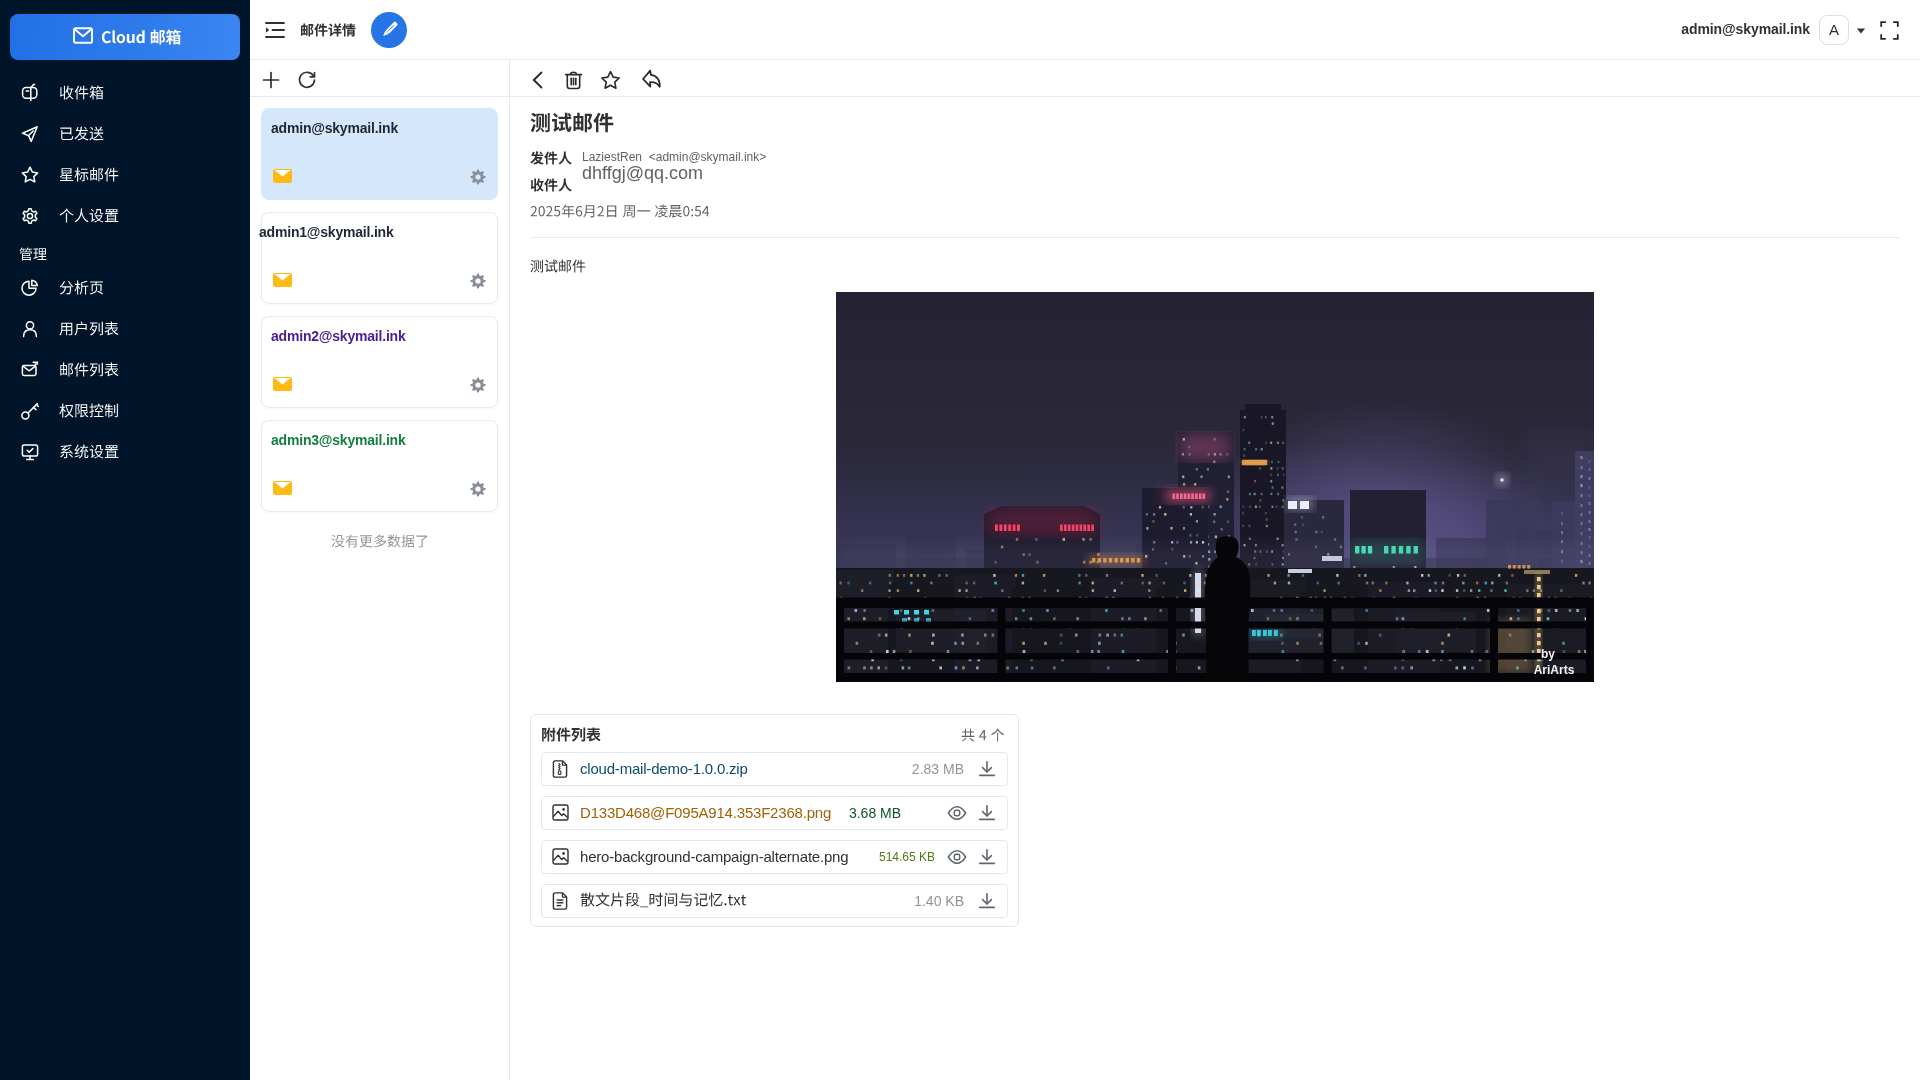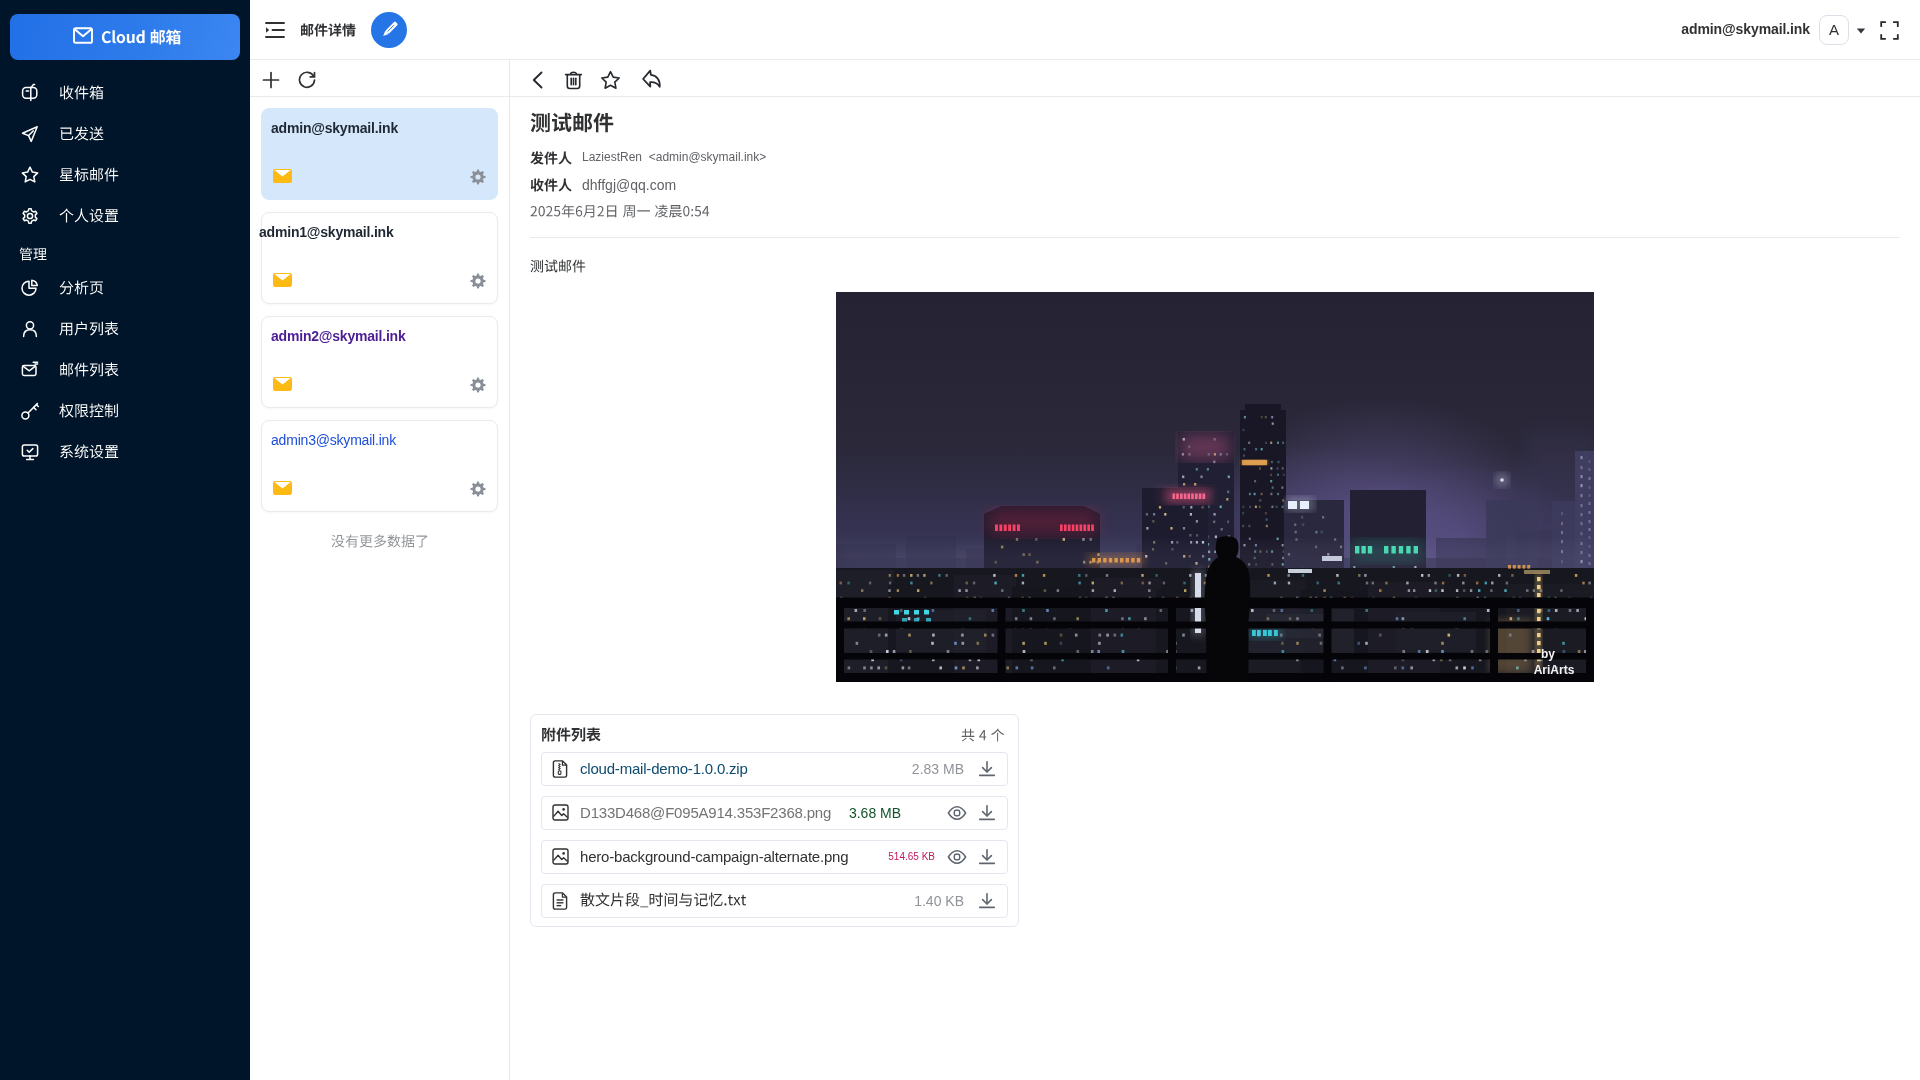--- a/index.html
+++ b/index.html
@@ -168,42 +168,42 @@
 <div class="abs" style="left:261px;top:315.5px;width:237px;height:92px;border-radius:8px;background:#fff;border:1px solid #e8eaec;box-shadow:0 1px 3px rgba(0,0,0,0.04);"></div>
 <div class="abs" style="left:271px;top:328.0px;font-size:14px;font-weight:600;color:#4c1d95;letter-spacing:-0.2px">admin2@skymail.ink</div>
 <svg class="abs" style="left:273px;top:377.0px" width="19" height="14" viewBox="0 0 19 14">
 <rect x="0" y="0" width="19" height="14" rx="2.2" fill="#fcba12"></rect>
 <path d="M1.4 1.1 L9.5 7.6 L17.6 1.1 Z" fill="#fff"></path>
     </svg>
 <svg class="abs" style="left:470px;top:376.5px" width="16" height="16" viewBox="0 0 16 16">
       <path d="M7.3,0.4 L8.7,0.4 L9.6,2.7 L10.6,3.1 L12.8,2.1 L13.9,3.2 L12.9,5.4 L13.3,6.4 L15.6,7.3 L15.6,8.7 L13.3,9.6 L12.9,10.6 L13.9,12.8 L12.8,13.9 L10.6,12.9 L9.6,13.3 L8.7,15.6 L7.3,15.6 L6.4,13.3 L5.4,12.9 L3.2,13.9 L2.1,12.8 L3.1,10.6 L2.7,9.6 L0.4,8.7 L0.4,7.3 L2.7,6.4 L3.1,5.4 L2.1,3.2 L3.2,2.1 L5.4,3.1 L6.4,2.7 Z M10.6,8.0 A2.6,2.6 0 1 0 5.4,8.0 A2.6,2.6 0 1 0 10.6,8.0 Z" fill="#8a9099" fill-rule="evenodd"></path>
     </svg>
 <div class="abs" style="left:261px;top:419.5px;width:237px;height:92px;border-radius:8px;background:#fff;border:1px solid #e8eaec;box-shadow:0 1px 3px rgba(0,0,0,0.04);"></div>
-<div class="abs" style="left:271px;top:432.0px;font-size:14px;font-weight:400;color:#1d4ed8;letter-spacing:-0.2px">admin3@skymail.ink</div>
+<div class="abs" style="left:271px;top:432.0px;font-size:14px;font-weight:700;color:#15803d;letter-spacing:-0.2px">admin3@skymail.ink</div>
 <svg class="abs" style="left:273px;top:481.0px" width="19" height="14" viewBox="0 0 19 14">
 <rect x="0" y="0" width="19" height="14" rx="2.2" fill="#fcba12"></rect>
 <path d="M1.4 1.1 L9.5 7.6 L17.6 1.1 Z" fill="#fff"></path>
     </svg>
 <svg class="abs" style="left:470px;top:480.5px" width="16" height="16" viewBox="0 0 16 16">
       <path d="M7.3,0.4 L8.7,0.4 L9.6,2.7 L10.6,3.1 L12.8,2.1 L13.9,3.2 L12.9,5.4 L13.3,6.4 L15.6,7.3 L15.6,8.7 L13.3,9.6 L12.9,10.6 L13.9,12.8 L12.8,13.9 L10.6,12.9 L9.6,13.3 L8.7,15.6 L7.3,15.6 L6.4,13.3 L5.4,12.9 L3.2,13.9 L2.1,12.8 L3.1,10.6 L2.7,9.6 L0.4,8.7 L0.4,7.3 L2.7,6.4 L3.1,5.4 L2.1,3.2 L3.2,2.1 L5.4,3.1 L6.4,2.7 Z M10.6,8.0 A2.6,2.6 0 1 0 5.4,8.0 A2.6,2.6 0 1 0 10.6,8.0 Z" fill="#8a9099" fill-rule="evenodd"></path>
     </svg>
 <svg style="position:absolute;left:330.5px;top:533.7px" width="98.0" height="17.5" viewBox="0 -12.32 98.0 17.5">
       <path d="M1.2 -10.8C2.0 -10.3 3.1 -9.6 3.7 -9.2L4.3 -10.1C3.7 -10.5 2.6 -11.1 1.8 -11.6ZM0.5 -7.0C1.4 -6.6 2.5 -5.9 3.1 -5.5L3.7 -6.4C3.1 -6.8 1.9 -7.4 1.1 -7.8ZM0.9 0.2 1.8 0.9C2.6 -0.4 3.5 -2.1 4.2 -3.6L3.4 -4.3C2.7 -2.7 1.6 -0.9 0.9 0.2ZM6.2 -11.3V-9.7C6.2 -8.6 5.9 -7.4 4.0 -6.6C4.3 -6.4 4.6 -6.0 4.8 -5.8C6.8 -6.8 7.3 -8.3 7.3 -9.6V-10.3H10.0V-8.2C10.0 -7.0 10.2 -6.6 11.3 -6.6C11.5 -6.6 12.3 -6.6 12.6 -6.6C12.9 -6.6 13.2 -6.6 13.4 -6.7C13.4 -7.0 13.3 -7.4 13.3 -7.7C13.1 -7.7 12.8 -7.6 12.5 -7.6C12.3 -7.6 11.5 -7.6 11.3 -7.6C11.1 -7.6 11.0 -7.8 11.0 -8.2V-11.3ZM11.0 -4.6C10.4 -3.5 9.6 -2.6 8.7 -1.9C7.7 -2.7 7.0 -3.6 6.4 -4.6ZM4.8 -5.6V-4.6H5.7L5.4 -4.5C6.0 -3.2 6.8 -2.2 7.8 -1.3C6.6 -0.6 5.2 -0.1 3.7 0.2C3.9 0.4 4.2 0.8 4.3 1.1C5.8 0.7 7.3 0.2 8.6 -0.6C9.8 0.2 11.2 0.8 12.8 1.1C13.0 0.8 13.3 0.4 13.5 0.2C12.0 -0.1 10.7 -0.6 9.6 -1.3C10.8 -2.3 11.8 -3.6 12.4 -5.3L11.7 -5.6L11.5 -5.6Z M19.5 -11.8C19.3 -11.2 19.1 -10.5 18.9 -9.9H14.9V-9.0H18.4C17.5 -7.1 16.2 -5.4 14.6 -4.3C14.8 -4.1 15.1 -3.7 15.2 -3.4C16.1 -4.1 16.9 -4.8 17.6 -5.7V1.1H18.6V-1.7H24.5V-0.2C24.5 0.0 24.4 0.1 24.2 0.1C23.9 0.1 23.0 0.1 22.1 0.1C22.3 0.4 22.4 0.8 22.5 1.1C23.7 1.1 24.4 1.1 24.9 0.9C25.4 0.7 25.5 0.4 25.5 -0.2V-7.3H18.7C19.0 -7.9 19.3 -8.4 19.6 -9.0H27.1V-9.9H20.0C20.2 -10.5 20.4 -11.0 20.5 -11.5ZM18.6 -4.0H24.5V-2.6H18.6ZM18.6 -4.9V-6.4H24.5V-4.9Z M31.5 -3.3 30.6 -3.0C31.1 -2.2 31.7 -1.5 32.4 -1.0C31.5 -0.5 30.3 -0.1 28.7 0.2C28.9 0.4 29.2 0.9 29.3 1.1C31.1 0.7 32.4 0.2 33.3 -0.4C35.3 0.6 37.9 1.0 41.1 1.1C41.2 0.7 41.4 0.3 41.6 0.0C38.4 -0.0 36.0 -0.3 34.2 -1.1C34.9 -1.8 35.3 -2.6 35.5 -3.5H40.2V-8.9H35.6V-10.1H41.1V-11.0H28.9V-10.1H34.5V-8.9H30.2V-3.5H34.4C34.2 -2.8 33.9 -2.2 33.2 -1.6C32.6 -2.0 32.0 -2.6 31.5 -3.3ZM31.2 -5.8H34.5V-5.2C34.5 -4.9 34.5 -4.6 34.5 -4.3H31.2ZM35.6 -4.3C35.6 -4.6 35.6 -4.9 35.6 -5.2V-5.8H39.2V-4.3ZM31.2 -8.0H34.5V-6.6H31.2ZM35.6 -8.0H39.2V-6.6H35.6Z M48.4 -11.8C47.5 -10.6 45.8 -9.3 43.6 -8.3C43.8 -8.1 44.1 -7.8 44.3 -7.6C45.6 -8.2 46.6 -8.8 47.6 -9.6H51.5C50.8 -8.7 49.8 -8.0 48.7 -7.3C48.2 -7.8 47.5 -8.2 46.9 -8.6L46.2 -8.0C46.7 -7.7 47.3 -7.3 47.8 -6.8C46.3 -6.1 44.7 -5.6 43.1 -5.3C43.3 -5.1 43.5 -4.7 43.6 -4.4C47.2 -5.2 51.4 -7.0 53.1 -10.2L52.5 -10.6L52.3 -10.5H48.6C49.0 -10.9 49.3 -11.2 49.5 -11.5ZM50.7 -6.9C49.7 -5.5 47.6 -4.0 44.8 -2.9C45.0 -2.7 45.3 -2.4 45.5 -2.1C47.2 -2.8 48.7 -3.7 49.8 -4.6H53.7C53.0 -3.6 52.0 -2.7 50.7 -2.0C50.2 -2.5 49.6 -3.0 49.0 -3.4L48.1 -2.9C48.7 -2.5 49.3 -1.9 49.8 -1.5C47.8 -0.6 45.4 -0.1 43.0 0.1C43.2 0.4 43.4 0.9 43.5 1.1C48.5 0.6 53.3 -1.1 55.2 -5.2L54.5 -5.7L54.3 -5.6H50.9C51.2 -6.0 51.5 -6.3 51.8 -6.7Z M62.2 -11.5C62.0 -10.9 61.5 -10.1 61.2 -9.6L61.8 -9.3C62.2 -9.8 62.7 -10.5 63.1 -11.1ZM57.2 -11.1C57.6 -10.5 58.0 -9.7 58.1 -9.3L58.9 -9.6C58.8 -10.1 58.4 -10.9 58.0 -11.4ZM61.7 -3.6C61.4 -2.9 61.0 -2.3 60.4 -1.8C59.9 -2.0 59.4 -2.3 58.8 -2.5C59.0 -2.9 59.3 -3.2 59.5 -3.6ZM57.5 -2.1C58.2 -1.9 59.0 -1.5 59.7 -1.2C58.8 -0.5 57.7 -0.1 56.6 0.2C56.8 0.4 57.0 0.8 57.1 1.0C58.4 0.7 59.6 0.1 60.6 -0.7C61.0 -0.4 61.4 -0.2 61.8 0.1L62.4 -0.6C62.1 -0.8 61.7 -1.1 61.2 -1.3C62.0 -2.1 62.6 -3.1 62.9 -4.3L62.4 -4.6L62.2 -4.5H59.9L60.2 -5.2L59.3 -5.4C59.2 -5.1 59.0 -4.8 58.9 -4.5H57.0V-3.6H58.5C58.2 -3.1 57.8 -2.6 57.5 -2.1ZM59.6 -11.8V-9.2H56.7V-8.3H59.3C58.6 -7.4 57.5 -6.5 56.5 -6.1C56.8 -5.9 57.0 -5.5 57.1 -5.3C58.0 -5.8 58.9 -6.5 59.6 -7.4V-5.7H60.6V-7.6C61.2 -7.1 62.1 -6.4 62.5 -6.1L63.0 -6.8C62.7 -7.1 61.5 -7.9 60.8 -8.3H63.4V-9.2H60.6V-11.8ZM64.8 -11.6C64.5 -9.2 63.8 -6.8 62.7 -5.4C63.0 -5.2 63.4 -4.9 63.5 -4.7C63.9 -5.2 64.2 -5.9 64.5 -6.5C64.8 -5.2 65.2 -3.9 65.7 -2.8C64.9 -1.5 63.8 -0.4 62.3 0.3C62.5 0.5 62.8 0.9 62.9 1.2C64.3 0.4 65.4 -0.6 66.2 -1.8C66.9 -0.6 67.8 0.3 68.9 1.0C69.1 0.7 69.4 0.4 69.6 0.2C68.4 -0.5 67.5 -1.5 66.8 -2.8C67.5 -4.2 68.0 -6.0 68.3 -8.1H69.3V-9.0H65.3C65.5 -9.8 65.6 -10.7 65.8 -11.5ZM67.3 -8.1C67.1 -6.5 66.8 -5.1 66.3 -3.9C65.7 -5.1 65.3 -6.6 65.1 -8.1Z M76.8 -3.3V1.1H77.7V0.6H82.0V1.1H83.0V-3.3H80.3V-5.1H83.4V-6.0H80.3V-7.5H82.9V-11.1H75.5V-6.9C75.5 -4.7 75.4 -1.6 73.9 0.5C74.2 0.6 74.6 0.9 74.8 1.1C76.0 -0.6 76.4 -3.0 76.5 -5.1H79.3V-3.3ZM76.6 -10.2H81.9V-8.4H76.6ZM76.6 -7.5H79.3V-6.0H76.5L76.6 -6.9ZM77.7 -0.3V-2.4H82.0V-0.3ZM72.3 -11.7V-8.9H70.6V-8.0H72.3V-4.9C71.6 -4.7 70.9 -4.5 70.4 -4.3L70.7 -3.3L72.3 -3.8V-0.2C72.3 0.0 72.3 0.1 72.1 0.1C71.9 0.1 71.4 0.1 70.8 0.1C70.9 0.3 71.0 0.8 71.1 1.0C72.0 1.0 72.5 1.0 72.8 0.8C73.2 0.7 73.3 0.4 73.3 -0.2V-4.1L74.9 -4.7L74.8 -5.6L73.3 -5.2V-8.0H74.9V-8.9H73.3V-11.7Z M85.4 -10.7V-9.6H94.4C93.4 -8.6 91.8 -7.5 90.5 -6.9V-0.3C90.5 -0.0 90.4 0.1 90.1 0.1C89.8 0.1 88.7 0.1 87.5 0.1C87.7 0.4 87.9 0.8 88.0 1.1C89.4 1.1 90.3 1.1 90.9 1.0C91.4 0.8 91.6 0.5 91.6 -0.2V-6.3C93.4 -7.3 95.3 -8.8 96.5 -10.1L95.7 -10.7L95.4 -10.7Z" fill="#909399"></path>
     </svg>
 <svg style="position:absolute;left:530.0px;top:112.0px" width="84.0" height="26.2" viewBox="0 -18.48 84.0 26.2">
       <path d="M6.4 -16.7V-2.9H8.3V-14.9H11.9V-3.0H13.9V-16.7ZM17.8 -17.5V-0.7C17.8 -0.3 17.7 -0.2 17.3 -0.2C17.0 -0.2 16.0 -0.2 15.0 -0.3C15.3 0.3 15.6 1.3 15.6 1.8C17.2 1.8 18.2 1.7 18.9 1.4C19.5 1.1 19.7 0.5 19.7 -0.7V-17.5ZM14.9 -15.9V-3.0H16.8V-15.9ZM1.4 -15.8C2.5 -15.2 4.1 -14.2 4.9 -13.6L6.4 -15.6C5.6 -16.2 4.0 -17.1 2.9 -17.7ZM0.6 -10.2C1.7 -9.6 3.3 -8.7 4.0 -8.0L5.5 -10.1C4.7 -10.6 3.1 -11.5 2.0 -12.0ZM0.9 0.4 3.2 1.7C4.1 -0.4 5.0 -2.8 5.7 -5.1L3.7 -6.4C2.8 -3.9 1.7 -1.3 0.9 0.4ZM9.2 -13.8V-5.7C9.2 -3.4 8.8 -1.1 5.5 0.4C5.8 0.7 6.4 1.5 6.6 1.9C8.5 1.0 9.6 -0.2 10.2 -1.6C11.2 -0.5 12.2 0.9 12.7 1.7L14.3 0.7C13.8 -0.2 12.6 -1.6 11.7 -2.5L10.3 -1.7C10.9 -3.0 11.0 -4.4 11.0 -5.7V-13.8Z M23.0 -16.0C24.2 -15.0 25.6 -13.6 26.3 -12.7L28.0 -14.4C27.3 -15.3 25.8 -16.7 24.7 -17.6ZM29.0 -9.0V-6.7H30.7V-2.2L29.4 -1.8L29.4 -1.8C29.2 -2.3 28.9 -3.3 28.8 -4.0L26.9 -2.8V-11.4H22.0V-8.9H24.5V-2.6C24.5 -1.7 23.9 -1.0 23.4 -0.7C23.8 -0.2 24.4 0.9 24.5 1.5C24.9 1.1 25.6 0.7 28.7 -1.4L29.3 0.7C31.1 0.1 33.3 -0.5 35.5 -1.1L35.1 -3.3L33.0 -2.8V-6.7H34.6V-9.0ZM34.8 -17.7 34.9 -13.8H28.4V-11.4H35.0C35.3 -3.2 36.3 1.7 39.0 1.7C39.8 1.7 41.0 0.9 41.5 -3.1C41.1 -3.4 40.0 -4.1 39.6 -4.6C39.5 -2.7 39.3 -1.6 39.0 -1.7C38.3 -1.7 37.7 -5.8 37.5 -11.4H41.3V-13.8H39.7L41.3 -14.8C40.9 -15.6 40.0 -16.8 39.2 -17.6L37.5 -16.6C38.2 -15.8 39.0 -14.6 39.4 -13.8H37.4C37.4 -15.1 37.4 -16.4 37.4 -17.7Z M45.6 -6.9H47.3V-3.1H45.6ZM45.6 -9.0V-12.5H47.3V-9.0ZM51.1 -6.9V-3.1H49.5V-6.9ZM51.1 -9.0H49.5V-12.5H51.1ZM47.2 -17.8V-14.6H43.5V0.6H45.6V-0.9H51.1V0.3H53.4V-14.6H49.6V-17.8ZM54.8 -16.8V1.8H57.0V-14.5H59.3C58.8 -12.9 58.1 -10.8 57.5 -9.3C59.2 -7.6 59.7 -6.1 59.7 -4.9C59.7 -4.2 59.5 -3.7 59.2 -3.4C58.9 -3.3 58.6 -3.3 58.3 -3.3C58.0 -3.3 57.5 -3.3 57.0 -3.3C57.4 -2.6 57.6 -1.6 57.7 -1.0C58.3 -0.9 58.9 -1.0 59.4 -1.0C60.0 -1.1 60.4 -1.3 60.8 -1.5C61.6 -2.1 62.0 -3.1 62.0 -4.6C62.0 -6.0 61.6 -7.7 59.9 -9.6C60.7 -11.4 61.6 -13.8 62.3 -15.8L60.6 -16.9L60.2 -16.8Z M69.6 -7.7V-5.2H75.3V1.9H77.9V-5.2H83.3V-7.7H77.9V-11.3H82.3V-13.8H77.9V-17.6H75.3V-13.8H73.6C73.8 -14.6 74.0 -15.4 74.2 -16.2L71.8 -16.7C71.3 -14.1 70.4 -11.4 69.3 -9.8C69.9 -9.5 71.0 -8.9 71.5 -8.6C71.9 -9.3 72.4 -10.3 72.8 -11.3H75.3V-7.7ZM68.1 -17.8C67.0 -14.8 65.2 -11.8 63.4 -9.9C63.8 -9.2 64.5 -7.9 64.7 -7.2C65.2 -7.7 65.6 -8.2 66.0 -8.8V1.8H68.4V-12.5C69.2 -14.0 69.9 -15.5 70.5 -17.0Z" fill="#303133"></path>
     </svg>
 <svg style="position:absolute;left:530.0px;top:150.7px" width="42.0" height="17.5" viewBox="0 -12.32 42.0 17.5">
       <path d="M9.4 -11.1C9.9 -10.4 10.6 -9.6 11.0 -9.0L12.3 -9.9C12.0 -10.4 11.2 -11.3 10.7 -11.8ZM1.9 -7.0C2.0 -7.2 2.6 -7.3 3.3 -7.3H5.2C4.3 -4.6 2.8 -2.5 0.3 -1.2C0.7 -0.9 1.3 -0.2 1.5 0.2C3.2 -0.8 4.5 -2.0 5.4 -3.5C5.9 -2.8 6.4 -2.1 6.9 -1.6C5.9 -0.9 4.6 -0.5 3.3 -0.2C3.6 0.2 4.0 0.8 4.2 1.3C5.7 0.9 7.1 0.3 8.3 -0.4C9.5 0.4 10.9 0.9 12.7 1.3C12.9 0.8 13.3 0.1 13.7 -0.3C12.2 -0.5 10.9 -0.9 9.8 -1.5C10.9 -2.6 11.8 -3.9 12.4 -5.7L11.2 -6.2L10.9 -6.2H6.8C6.9 -6.6 7.0 -6.9 7.2 -7.3H13.2L13.2 -8.9H7.6C7.8 -9.8 7.9 -10.7 8.1 -11.7L6.2 -12.0C6.0 -10.9 5.9 -9.9 5.6 -8.9H3.7C4.1 -9.6 4.4 -10.5 4.7 -11.3L2.9 -11.6C2.6 -10.5 2.1 -9.4 1.9 -9.1C1.7 -8.8 1.5 -8.6 1.3 -8.5C1.5 -8.1 1.8 -7.4 1.9 -7.0ZM8.3 -2.5C7.6 -3.1 7.0 -3.8 6.5 -4.5H10.0C9.5 -3.8 9.0 -3.1 8.3 -2.5Z M18.4 -5.1V-3.5H22.2V1.2H23.9V-3.5H27.5V-5.1H23.9V-7.5H26.9V-9.2H23.9V-11.7H22.2V-9.2H21.1C21.2 -9.7 21.4 -10.2 21.5 -10.8L19.8 -11.1C19.5 -9.4 18.9 -7.6 18.2 -6.5C18.6 -6.3 19.3 -6.0 19.6 -5.7C19.9 -6.2 20.2 -6.8 20.5 -7.5H22.2V-5.1ZM17.4 -11.8C16.7 -9.8 15.5 -7.8 14.3 -6.6C14.5 -6.2 15.0 -5.2 15.2 -4.8C15.4 -5.1 15.7 -5.5 16.0 -5.8V1.2H17.6V-8.3C18.1 -9.3 18.6 -10.3 19.0 -11.3Z M33.9 -11.9C33.8 -9.5 34.1 -3.2 28.4 -0.1C29.0 0.2 29.5 0.8 29.8 1.2C32.7 -0.5 34.2 -3.0 35.0 -5.5C35.8 -3.1 37.3 -0.3 40.5 1.1C40.7 0.7 41.2 0.1 41.7 -0.3C36.8 -2.5 35.9 -7.7 35.7 -9.6C35.8 -10.5 35.8 -11.3 35.8 -11.9Z" fill="#303133"></path>
     </svg>
 <div class="abs" style="left:582px;top:150px;font-size:12px;color:#606266">LaziestRen&nbsp; &lt;admin@skymail.ink&gt;</div>
 <svg style="position:absolute;left:530.0px;top:177.7px" width="42.0" height="17.5" viewBox="0 -12.32 42.0 17.5">
       <path d="M8.8 -7.7H11.1C10.8 -6.3 10.5 -5.0 10.0 -3.9C9.4 -5.0 9.0 -6.1 8.6 -7.3ZM1.3 -1.1C1.6 -1.3 2.1 -1.6 4.3 -2.3V1.3H6.0V-5.8C6.3 -5.4 6.8 -4.8 7.0 -4.5C7.3 -4.8 7.5 -5.1 7.7 -5.5C8.1 -4.4 8.5 -3.3 9.1 -2.4C8.3 -1.4 7.4 -0.7 6.1 -0.1C6.5 0.3 7.0 1.0 7.2 1.3C8.3 0.7 9.3 -0.1 10.0 -1.0C10.7 -0.1 11.6 0.6 12.5 1.2C12.8 0.8 13.3 0.1 13.7 -0.2C12.6 -0.7 11.7 -1.5 11.0 -2.4C11.8 -3.9 12.4 -5.6 12.7 -7.7H13.6V-9.3H9.3C9.5 -10.1 9.6 -10.8 9.8 -11.6L8.1 -11.9C7.7 -9.6 7.1 -7.5 6.0 -6.1V-11.7H4.3V-4.0L2.8 -3.5V-10.4H1.2V-3.6C1.2 -3.0 0.9 -2.7 0.7 -2.6C0.9 -2.2 1.2 -1.5 1.3 -1.1Z M18.4 -5.1V-3.5H22.2V1.2H23.9V-3.5H27.5V-5.1H23.9V-7.5H26.9V-9.2H23.9V-11.7H22.2V-9.2H21.1C21.2 -9.7 21.4 -10.2 21.5 -10.8L19.8 -11.1C19.5 -9.4 18.9 -7.6 18.2 -6.5C18.6 -6.3 19.3 -6.0 19.6 -5.7C19.9 -6.2 20.2 -6.8 20.5 -7.5H22.2V-5.1ZM17.4 -11.8C16.7 -9.8 15.5 -7.8 14.3 -6.6C14.5 -6.2 15.0 -5.2 15.2 -4.8C15.4 -5.1 15.7 -5.5 16.0 -5.8V1.2H17.6V-8.3C18.1 -9.3 18.6 -10.3 19.0 -11.3Z M33.9 -11.9C33.8 -9.5 34.1 -3.2 28.4 -0.1C29.0 0.2 29.5 0.8 29.8 1.2C32.7 -0.5 34.2 -3.0 35.0 -5.5C35.8 -3.1 37.3 -0.3 40.5 1.1C40.7 0.7 41.2 0.1 41.7 -0.3C36.8 -2.5 35.9 -7.7 35.7 -9.6C35.8 -10.5 35.8 -11.3 35.8 -11.9Z" fill="#303133"></path>
     </svg>
-<div class="abs" style="left:582px;top:177px;font-size:14px;color:#606266">dhffgj@qq.com</div>
+<div class="abs" style="left:582px;top:163px;font-size:18px;color:#606266">dhffgj@qq.com</div>
 <svg style="position:absolute;left:530.0px;top:203.7px" width="179.7" height="17.5" viewBox="0 -12.32 179.7 17.5">
       <path d="M0.6 0.0H7.1V-1.1H4.2C3.7 -1.1 3.1 -1.1 2.5 -1.0C5.0 -3.3 6.6 -5.4 6.6 -7.4C6.6 -9.3 5.4 -10.4 3.6 -10.4C2.3 -10.4 1.4 -9.9 0.6 -8.9L1.3 -8.2C1.9 -8.9 2.6 -9.4 3.4 -9.4C4.7 -9.4 5.3 -8.6 5.3 -7.4C5.3 -5.6 3.8 -3.6 0.6 -0.8Z M11.7 0.2C13.6 0.2 14.9 -1.6 14.9 -5.2C14.9 -8.7 13.6 -10.4 11.7 -10.4C9.7 -10.4 8.5 -8.7 8.5 -5.2C8.5 -1.6 9.7 0.2 11.7 0.2ZM11.7 -0.9C10.5 -0.9 9.7 -2.2 9.7 -5.2C9.7 -8.2 10.5 -9.4 11.7 -9.4C12.8 -9.4 13.6 -8.2 13.6 -5.2C13.6 -2.2 12.8 -0.9 11.7 -0.9Z M16.2 0.0H22.6V-1.1H19.8C19.2 -1.1 18.6 -1.1 18.1 -1.0C20.5 -3.3 22.1 -5.4 22.1 -7.4C22.1 -9.3 21.0 -10.4 19.1 -10.4C17.8 -10.4 16.9 -9.9 16.1 -8.9L16.8 -8.2C17.4 -8.9 18.1 -9.4 19.0 -9.4C20.2 -9.4 20.9 -8.6 20.9 -7.4C20.9 -5.6 19.4 -3.6 16.2 -0.8Z M27.0 0.2C28.7 0.2 30.3 -1.1 30.3 -3.3C30.3 -5.6 28.9 -6.6 27.2 -6.6C26.6 -6.6 26.2 -6.5 25.7 -6.2L26.0 -9.2H29.8V-10.3H24.9L24.5 -5.5L25.2 -5.0C25.8 -5.4 26.2 -5.6 26.9 -5.6C28.2 -5.6 29.0 -4.8 29.0 -3.3C29.0 -1.8 28.1 -0.9 26.9 -0.9C25.7 -0.9 24.9 -1.4 24.3 -2.0L23.7 -1.2C24.4 -0.5 25.4 0.2 27.0 0.2Z M31.8 -3.1V-2.1H38.2V1.1H39.3V-2.1H44.4V-3.1H39.3V-5.9H43.5V-6.9H39.3V-9.1H43.8V-10.1H35.4C35.6 -10.5 35.8 -11.0 36.0 -11.5L35.0 -11.8C34.3 -9.9 33.1 -8.1 31.8 -6.9C32.0 -6.8 32.5 -6.4 32.7 -6.3C33.4 -7.0 34.2 -8.0 34.8 -9.1H38.2V-6.9H34.1V-3.1ZM35.1 -3.1V-5.9H38.2V-3.1Z M49.3 0.2C50.9 0.2 52.2 -1.2 52.2 -3.1C52.2 -5.3 51.1 -6.4 49.4 -6.4C48.6 -6.4 47.7 -5.9 47.1 -5.1C47.1 -8.3 48.3 -9.4 49.7 -9.4C50.3 -9.4 50.9 -9.1 51.3 -8.6L52.1 -9.4C51.5 -10.0 50.7 -10.4 49.7 -10.4C47.7 -10.4 45.9 -8.9 45.9 -4.9C45.9 -1.5 47.3 0.2 49.3 0.2ZM47.1 -4.1C47.8 -5.1 48.6 -5.4 49.2 -5.4C50.4 -5.4 51.0 -4.5 51.0 -3.1C51.0 -1.8 50.3 -0.8 49.3 -0.8C48.0 -0.8 47.2 -2.0 47.1 -4.1Z M55.7 -11.0V-6.7C55.7 -4.5 55.5 -1.6 53.3 0.4C53.5 0.5 53.9 0.9 54.1 1.1C55.4 -0.1 56.1 -1.7 56.5 -3.2H63.2V-0.4C63.2 -0.1 63.1 -0.0 62.8 -0.0C62.5 -0.0 61.3 0.0 60.2 -0.0C60.4 0.3 60.6 0.7 60.6 1.1C62.1 1.1 63.1 1.1 63.6 0.9C64.1 0.7 64.3 0.3 64.3 -0.4V-11.0ZM56.8 -10.0H63.2V-7.6H56.8ZM56.8 -6.7H63.2V-4.3H56.7C56.8 -5.1 56.8 -5.9 56.8 -6.7Z M67.5 0.0H73.9V-1.1H71.1C70.6 -1.1 69.9 -1.1 69.4 -1.0C71.8 -3.3 73.4 -5.4 73.4 -7.4C73.4 -9.3 72.3 -10.4 70.4 -10.4C69.1 -10.4 68.2 -9.9 67.4 -8.9L68.2 -8.2C68.7 -8.9 69.4 -9.4 70.3 -9.4C71.6 -9.4 72.2 -8.6 72.2 -7.4C72.2 -5.6 70.7 -3.6 67.5 -0.8Z M78.2 -4.9H85.1V-1.0H78.2ZM78.2 -6.0V-9.8H85.1V-6.0ZM77.1 -10.8V1.0H78.2V0.1H85.1V0.9H86.3V-10.8Z M94.6 -11.1V-6.6C94.6 -4.4 94.5 -1.5 93.0 0.5C93.2 0.7 93.7 1.0 93.8 1.2C95.4 -1.0 95.6 -4.2 95.6 -6.6V-10.1H103.8V-0.2C103.8 0.0 103.7 0.1 103.5 0.1C103.2 0.1 102.4 0.2 101.4 0.1C101.6 0.4 101.8 0.8 101.8 1.1C103.1 1.1 103.8 1.1 104.2 0.9C104.7 0.8 104.9 0.4 104.9 -0.2V-11.1ZM99.1 -9.8V-8.6H96.6V-7.8H99.1V-6.4H96.2V-5.5H103.1V-6.4H100.1V-7.8H102.7V-8.6H100.1V-9.8ZM96.9 -4.4V0.1H97.9V-0.7H102.4V-4.4ZM97.9 -3.5H101.4V-1.5H97.9Z M107.2 -6.0V-4.9H120.0V-6.0Z M125.1 -10.8C125.9 -9.7 126.7 -8.4 127.0 -7.5L128.0 -8.0C127.6 -8.9 126.8 -10.2 126.0 -11.1ZM125.0 -0.1 126.0 0.4C126.6 -1.0 127.4 -2.8 128.0 -4.4L127.1 -4.9C126.5 -3.2 125.6 -1.2 125.0 -0.1ZM134.0 -6.5C135.0 -6.0 136.3 -5.2 137.0 -4.6L137.6 -5.3C136.9 -5.9 135.6 -6.6 134.5 -7.1ZM131.2 -7.1C130.5 -6.5 129.4 -5.8 128.4 -5.3C128.6 -5.1 129.0 -4.7 129.1 -4.6C130.1 -5.1 131.3 -6.0 132.1 -6.7ZM128.5 -8.3V-7.4H137.6V-8.3H133.6V-9.6H136.7V-10.5H133.6V-11.8H132.6V-10.5H129.4V-9.6H132.6V-8.3ZM131.6 -3.5H135.0C134.6 -2.8 134.0 -2.2 133.2 -1.6C132.4 -2.1 131.9 -2.7 131.4 -3.4ZM132.1 -5.7C131.3 -4.3 129.8 -3.0 128.3 -2.3C128.5 -2.1 128.9 -1.7 129.1 -1.5C129.6 -1.9 130.2 -2.3 130.7 -2.7C131.2 -2.1 131.7 -1.6 132.3 -1.1C131.1 -0.5 129.6 -0.0 127.9 0.3C128.1 0.5 128.3 0.8 128.4 1.1C130.3 0.8 131.9 0.2 133.1 -0.5C134.3 0.3 135.7 0.8 137.4 1.1C137.5 0.8 137.8 0.4 138.0 0.2C136.5 -0.0 135.2 -0.4 134.0 -1.0C135.2 -1.9 136.0 -2.9 136.4 -4.1L135.7 -4.4L135.5 -4.4H132.3C132.6 -4.7 132.8 -5.0 133.0 -5.4Z M141.8 -8.8H149.2V-8.0H141.8ZM141.8 -10.4H149.2V-9.6H141.8ZM140.8 -11.2V-7.2H150.3V-11.2ZM142.1 -4.9V-4.2H150.3V-4.9ZM142.5 1.1C142.7 1.0 143.2 0.9 146.6 0.1C146.6 -0.2 146.6 -0.5 146.6 -0.8L143.8 -0.2V-2.6H145.6C146.7 -0.8 148.7 0.4 151.4 0.9C151.5 0.6 151.8 0.2 152.0 0.0C150.8 -0.1 149.8 -0.4 148.9 -0.9C149.6 -1.2 150.4 -1.6 150.9 -2.0L150.2 -2.5C149.7 -2.1 148.8 -1.7 148.0 -1.3C147.4 -1.7 147.0 -2.1 146.6 -2.6H151.7V-3.4H141.2C141.2 -3.8 141.3 -4.1 141.3 -4.5V-5.6H151.5V-6.4H140.2V-4.5C140.2 -3.0 140.1 -0.9 139.0 0.6C139.3 0.7 139.7 1.0 139.9 1.2C140.7 0.1 141.0 -1.3 141.2 -2.6H142.7V-0.8C142.7 -0.2 142.3 0.1 142.0 0.3C142.2 0.5 142.4 0.9 142.5 1.1Z M156.4 0.2C158.3 0.2 159.5 -1.6 159.5 -5.2C159.5 -8.7 158.3 -10.4 156.4 -10.4C154.4 -10.4 153.2 -8.7 153.2 -5.2C153.2 -1.6 154.4 0.2 156.4 0.2ZM156.4 -0.9C155.2 -0.9 154.4 -2.2 154.4 -5.2C154.4 -8.2 155.2 -9.4 156.4 -9.4C157.5 -9.4 158.3 -8.2 158.3 -5.2C158.3 -2.2 157.5 -0.9 156.4 -0.9Z M162.2 -5.5C162.7 -5.5 163.1 -5.9 163.1 -6.4C163.1 -7.0 162.7 -7.4 162.2 -7.4C161.7 -7.4 161.3 -7.0 161.3 -6.4C161.3 -5.9 161.7 -5.5 162.2 -5.5ZM162.2 0.2C162.7 0.2 163.1 -0.2 163.1 -0.8C163.1 -1.4 162.7 -1.8 162.2 -1.8C161.7 -1.8 161.3 -1.4 161.3 -0.8C161.3 -0.2 161.7 0.2 162.2 0.2Z M167.8 0.2C169.5 0.2 171.1 -1.1 171.1 -3.3C171.1 -5.6 169.8 -6.6 168.1 -6.6C167.4 -6.6 167.0 -6.5 166.5 -6.2L166.8 -9.2H170.6V-10.3H165.7L165.3 -5.5L166.0 -5.0C166.6 -5.4 167.0 -5.6 167.7 -5.6C169.0 -5.6 169.8 -4.8 169.8 -3.3C169.8 -1.8 168.9 -0.9 167.7 -0.9C166.5 -0.9 165.7 -1.4 165.1 -2.0L164.5 -1.2C165.2 -0.5 166.2 0.2 167.8 0.2Z M176.7 0.0H177.9V-2.8H179.2V-3.9H177.9V-10.3H176.4L172.2 -3.7V-2.8H176.7ZM176.7 -3.9H173.5L175.8 -7.4C176.1 -7.9 176.4 -8.4 176.7 -8.9H176.7C176.7 -8.3 176.7 -7.5 176.7 -7.0Z" fill="#606266"></path>
     </svg>
 <div class="abs" style="left:530px;top:237px;width:1370px;height:1px;background:#e8eaec"></div>
 <svg style="position:absolute;left:530.0px;top:258.7px" width="56.0" height="17.5" viewBox="0 -12.32 56.0 17.5">
       <path d="M6.8 -1.3C7.5 -0.6 8.3 0.4 8.7 1.0L9.4 0.5C9.0 -0.1 8.2 -1.0 7.5 -1.7ZM4.4 -10.9V-2.2H5.2V-10.1H8.2V-2.2H9.1V-10.9ZM12.1 -11.6V-0.1C12.1 0.1 12.1 0.2 11.9 0.2C11.7 0.2 11.0 0.2 10.3 0.2C10.4 0.4 10.5 0.8 10.6 1.1C11.6 1.1 12.2 1.1 12.5 0.9C12.9 0.7 13.0 0.5 13.0 -0.1V-11.6ZM10.2 -10.5V-2.1H11.1V-10.5ZM6.2 -9.1V-4.2C6.2 -2.5 6.0 -0.7 3.6 0.4C3.8 0.6 4.0 0.9 4.1 1.1C6.7 -0.2 7.1 -2.3 7.1 -4.2V-9.1ZM1.1 -10.9C1.9 -10.4 2.9 -9.8 3.4 -9.3L4.0 -10.2C3.5 -10.6 2.5 -11.2 1.8 -11.6ZM0.5 -7.1C1.3 -6.7 2.3 -6.0 2.8 -5.6L3.5 -6.4C2.9 -6.8 1.9 -7.4 1.1 -7.8ZM0.8 0.4 1.8 0.9C2.4 -0.4 3.1 -2.1 3.6 -3.5L2.7 -4.1C2.2 -2.5 1.4 -0.7 0.8 0.4Z M15.7 -10.8C16.4 -10.2 17.3 -9.3 17.7 -8.8L18.4 -9.5C18.0 -10.1 17.1 -10.9 16.4 -11.5ZM24.9 -11.1C25.5 -10.5 26.1 -9.7 26.4 -9.1L27.2 -9.6C26.9 -10.2 26.2 -11.0 25.6 -11.6ZM14.7 -7.4V-6.4H16.6V-1.3C16.6 -0.7 16.2 -0.3 16.0 -0.2C16.2 0.1 16.4 0.5 16.5 0.8C16.7 0.5 17.1 0.3 19.5 -1.4C19.4 -1.6 19.3 -2.0 19.2 -2.3L17.6 -1.2V-7.4ZM23.4 -11.7 23.5 -8.8H18.8V-7.8H23.5C23.8 -2.6 24.4 1.0 26.2 1.1C26.7 1.1 27.3 0.5 27.5 -1.9C27.3 -2.0 26.9 -2.2 26.7 -2.5C26.6 -1.1 26.4 -0.3 26.2 -0.3C25.3 -0.3 24.8 -3.5 24.6 -7.8H27.4V-8.8H24.5C24.5 -9.8 24.5 -10.7 24.5 -11.7ZM19.0 -0.9 19.3 0.1C20.5 -0.2 22.0 -0.7 23.5 -1.1L23.4 -2.0L21.7 -1.6V-4.8H23.0V-5.8H19.3V-4.8H20.8V-1.3Z M30.1 -4.8H31.8V-1.6H30.1ZM30.1 -5.7V-8.7H31.8V-5.7ZM34.4 -4.8V-1.6H32.8V-4.8ZM34.4 -5.7H32.8V-8.7H34.4ZM31.8 -11.7V-9.6H29.2V0.2H30.1V-0.7H34.4V0.0H35.4V-9.6H32.8V-11.7ZM36.8 -11.0V1.1H37.7V-10.0H40.0C39.6 -8.9 39.0 -7.4 38.5 -6.3C39.8 -5.0 40.1 -4.0 40.1 -3.1C40.1 -2.6 40.0 -2.2 39.7 -2.0C39.6 -1.9 39.4 -1.9 39.2 -1.8C38.9 -1.8 38.5 -1.8 38.0 -1.9C38.2 -1.6 38.3 -1.2 38.3 -0.9C38.8 -0.9 39.2 -0.9 39.6 -0.9C39.9 -0.9 40.2 -1.0 40.4 -1.2C40.9 -1.5 41.1 -2.2 41.1 -3.0C41.1 -4.0 40.8 -5.1 39.5 -6.4C40.1 -7.7 40.8 -9.3 41.3 -10.6L40.6 -11.0L40.4 -11.0Z M46.4 -4.8V-3.8H50.5V1.1H51.5V-3.8H55.3V-4.8H51.5V-7.9H54.7V-8.9H51.5V-11.6H50.5V-8.9H48.6C48.8 -9.5 48.9 -10.2 49.1 -10.8L48.0 -11.1C47.7 -9.2 47.1 -7.4 46.3 -6.3C46.6 -6.1 47.0 -5.9 47.2 -5.7C47.6 -6.3 48.0 -7.1 48.2 -7.9H50.5V-4.8ZM45.8 -11.7C45.0 -9.6 43.8 -7.5 42.4 -6.1C42.6 -5.9 42.9 -5.3 43.0 -5.1C43.5 -5.6 43.9 -6.1 44.3 -6.7V1.1H45.3V-8.4C45.9 -9.3 46.4 -10.4 46.7 -11.4Z" fill="#303133"></path>
     </svg>
 <div class="abs" style="left:836px;top:292px;width:758px;height:390px"><svg width="758" height="390" viewBox="0 0 758 390">
         <defs>
 <linearGradient id="sky" x1="0" y1="0" x2="0" y2="1">
@@ -1098,39 +1098,39 @@
 <path d="M9 1.8 L9 11.8"></path>
       <path d="M4.6 7.6 L9 12 L13.4 7.6"></path>
       <path d="M1.7 15.4 L16.3 15.4"></path>
 </svg>
 <div class="abs" style="left:541px;top:795.5px;width:467px;height:34px;border:1px solid #e4e7ed;border-radius:4px;background:#fff"></div>
 <svg class="abs" style="left:552px;top:804.0px" width="17" height="17" viewBox="0 0 17 17" fill="none" stroke="#303133" stroke-width="1.4" stroke-linejoin="round">
 <rect x="1" y="1" width="15" height="15" rx="2"></rect>
 <circle cx="11.6" cy="5.4" r="1.3" fill="#303133" stroke="none"></circle>
 <path d="M1.4 12.6 L6.1 7.2 L9.8 11.6 L11.6 9.8 L15.6 13.4"></path>
 </svg>
-<div class="abs" style="left:580px;top:804.5px;font-size:15px;letter-spacing:-0.2px;color:#737373;line-height:16px">D133D468@F095A914.353F2368.png</div>
+<div class="abs" style="left:580px;top:804.5px;font-size:15px;letter-spacing:-0.2px;color:#a16207;line-height:16px">D133D468@F095A914.353F2368.png</div>
 <div class="abs" style="left:815px;top:804.5px;width:120px;text-align:center;font-size:14px;color:#14532d;line-height:16px">3.68 MB</div>
 <svg class="abs" style="left:947px;top:802.5px" width="20" height="20" viewBox="0 0 20 20" fill="none" stroke="#5f6670" stroke-width="1.5">
 <path d="M1.4 10 C4.4 5.1 7 3.7 10 3.7 C13 3.7 15.6 5.1 18.6 10 C15.6 14.9 13 16.3 10 16.3 C7 16.3 4.4 14.9 1.4 10 Z"></path>
 <rect x="7.3" y="7.3" width="5.4" height="5.4" rx="1.7"></rect>
 </svg>
 <svg class="abs" style="left:978px;top:803.5px" width="18" height="18" viewBox="0 0 18 18" fill="none" stroke="#60666e" stroke-width="1.6" stroke-linecap="round" stroke-linejoin="round">
 <path d="M9 1.8 L9 11.8"></path>
       <path d="M4.6 7.6 L9 12 L13.4 7.6"></path>
       <path d="M1.7 15.4 L16.3 15.4"></path>
 </svg>
 <div class="abs" style="left:541px;top:839.5px;width:467px;height:34px;border:1px solid #e4e7ed;border-radius:4px;background:#fff"></div>
 <svg class="abs" style="left:552px;top:848.0px" width="17" height="17" viewBox="0 0 17 17" fill="none" stroke="#303133" stroke-width="1.4" stroke-linejoin="round">
 <rect x="1" y="1" width="15" height="15" rx="2"></rect>
 <circle cx="11.6" cy="5.4" r="1.3" fill="#303133" stroke="none"></circle>
 <path d="M1.4 12.6 L6.1 7.2 L9.8 11.6 L11.6 9.8 L15.6 13.4"></path>
 </svg>
 <div class="abs" style="left:580px;top:848.5px;font-size:15px;letter-spacing:-0.2px;color:#303133;line-height:16px">hero-background-campaign-alternate.png</div>
-<div class="abs" style="left:815px;top:848.5px;width:120px;text-align:right;font-size:10px;color:#be185d;line-height:16px">514.65 KB</div>
+<div class="abs" style="left:815px;top:848.5px;width:120px;text-align:right;font-size:12px;color:#4d7c0f;line-height:16px">514.65 KB</div>
 <svg class="abs" style="left:947px;top:846.5px" width="20" height="20" viewBox="0 0 20 20" fill="none" stroke="#5f6670" stroke-width="1.5">
 <path d="M1.4 10 C4.4 5.1 7 3.7 10 3.7 C13 3.7 15.6 5.1 18.6 10 C15.6 14.9 13 16.3 10 16.3 C7 16.3 4.4 14.9 1.4 10 Z"></path>
 <rect x="7.3" y="7.3" width="5.4" height="5.4" rx="1.7"></rect>
 </svg>
 <svg class="abs" style="left:978px;top:847.5px" width="18" height="18" viewBox="0 0 18 18" fill="none" stroke="#60666e" stroke-width="1.6" stroke-linecap="round" stroke-linejoin="round">
 <path d="M9 1.8 L9 11.8"></path>
       <path d="M4.6 7.6 L9 12 L13.4 7.6"></path>
       <path d="M1.7 15.4 L16.3 15.4"></path>
 </svg>
 <div class="abs" style="left:541px;top:883.5px;width:467px;height:34px;border:1px solid #e4e7ed;border-radius:4px;background:#fff"></div>

